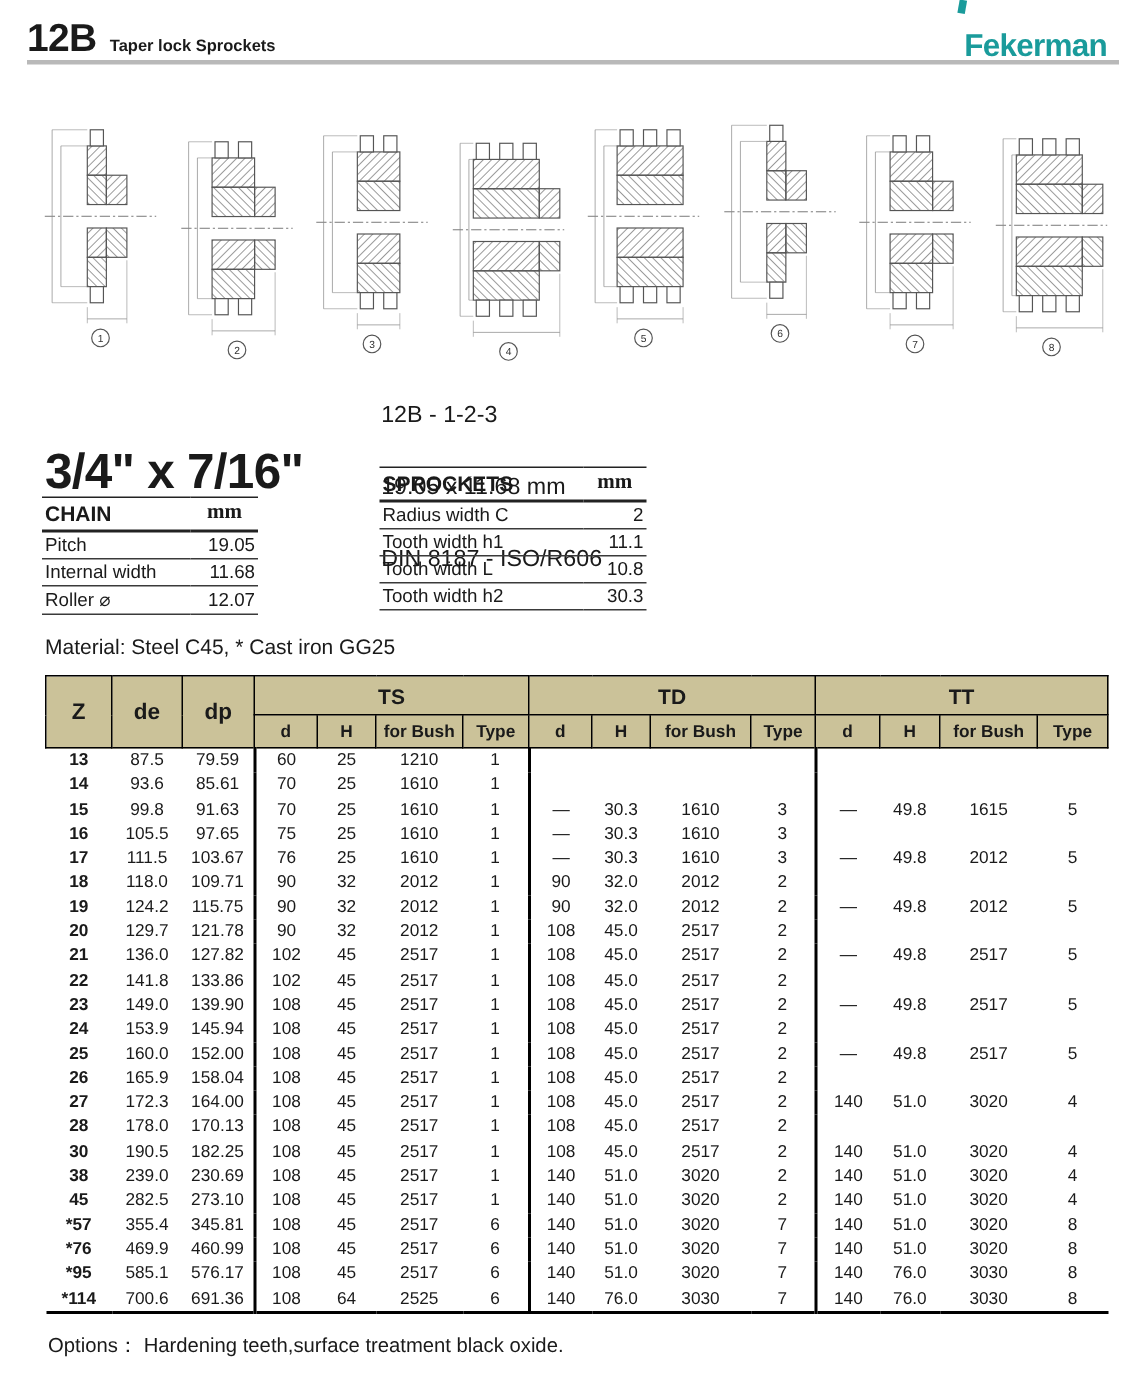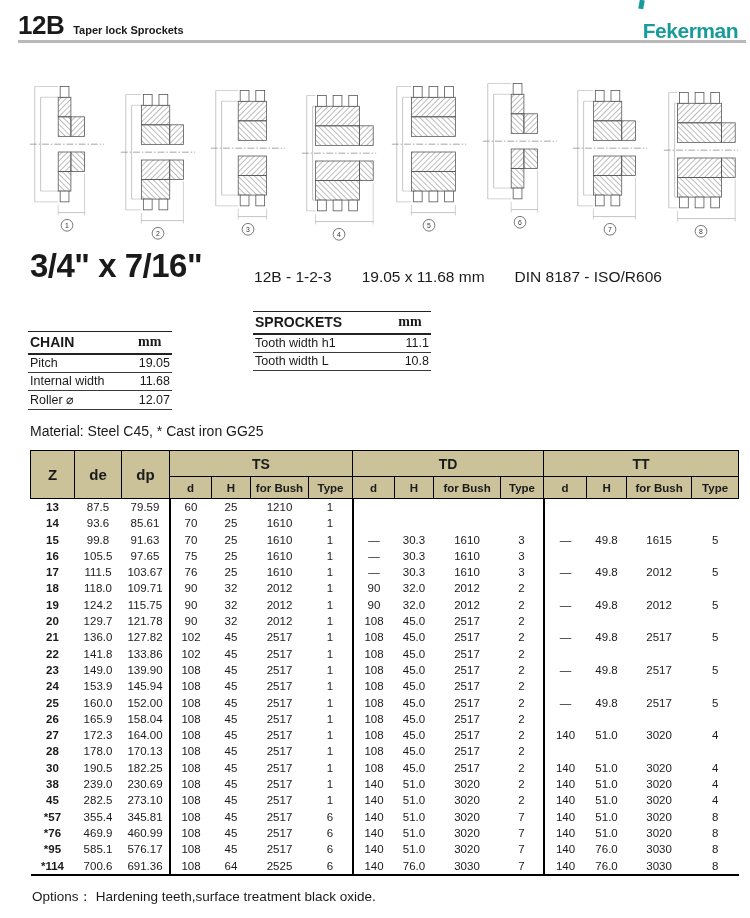--- a/index.html
+++ b/index.html
@@ -14,21 +14,21 @@
   .model{font-size:26px;font-weight:bold;letter-spacing:-0.5px;}
   .doc-title{font-size:11px;font-weight:bold;margin-left:9px;}
   .brand{position:absolute;right:4px;bottom:0;font-size:21px;font-weight:bold;color:var(--brand,#1a9b9b);letter-spacing:-0.5px;}
   .brand-mark{position:absolute;top:-7px;right:98px;width:5px;height:9px;background:var(--brand,#1a9b9b);transform:rotate(10deg);}
   .hdr-rule{position:absolute;top:40px;left:18px;right:4px;height:3px;background:#b9b9b9;}
   
   .figures{position:absolute;top:62px;left:24px;right:6px;height:182px;display:flex;justify-content:space-between;align-items:flex-start;}
   
   .sizeline{position:absolute;top:246px;left:30px;right:10px;display:flex;align-items:center;}
   .size-title{font-size:33px;font-weight:bold;letter-spacing:-0.5px;white-space:nowrap;}
-  .specs{display:flex;gap:30px;margin-left:52px;margin-top:22px;font-size:15.5px;white-space:nowrap;}
+  .specs{display:flex;gap:30px;margin-left:52px;margin-top:22px;font-size:15.5px;white-space:nowrap;flex-direction:column;}
   
   .mini{border-collapse:collapse;font-size:12.5px;}
   .mini th{border-top:1.5px solid #222;border-bottom:2px solid #222;text-align:left;font-size:14px;font-weight:bold;padding:2px 2px 3px 2px;}
   .mini th.unit{text-align:center;font-family:Liberation Serif, serif;}
   .mini td{border-bottom:1.2px solid #3a3a3a;padding:1px 2px 2px 2px;}
   .mini td.val{text-align:right;}
   .chain-tbl{position:absolute;top:331px;left:28px;width:144px;}
   .sprk-tbl{position:absolute;top:311px;left:253px;width:178px;}
   .material{position:absolute;top:423px;left:30px;font-size:14px;}
   
@@ -371,26 +371,34 @@
 
 <table class="mini sprk-tbl">
   <thead>
     <tr>
       <th>SPROCKETS</th>
       <th class="unit">mm</th>
     </tr>
   </thead>
   <tbody>
       <tr>
+        <td>Radius width C</td>
+        <td class="val">2</td>
+      </tr>
+      <tr>
         <td>Tooth width h1</td>
         <td class="val">11.1</td>
       </tr>
       <tr>
         <td>Tooth width L</td>
         <td class="val">10.8</td>
+      </tr>
+      <tr>
+        <td>Tooth width h2</td>
+        <td class="val">30.3</td>
       </tr>
     </tbody>
 </table>
 
 <div class="material">Material: Steel C45, * Cast iron GG25</div>
 
 <div class="main-tbl-wrap">
   <table class="main">
     <colgroup>
       <col style="width:44px">

